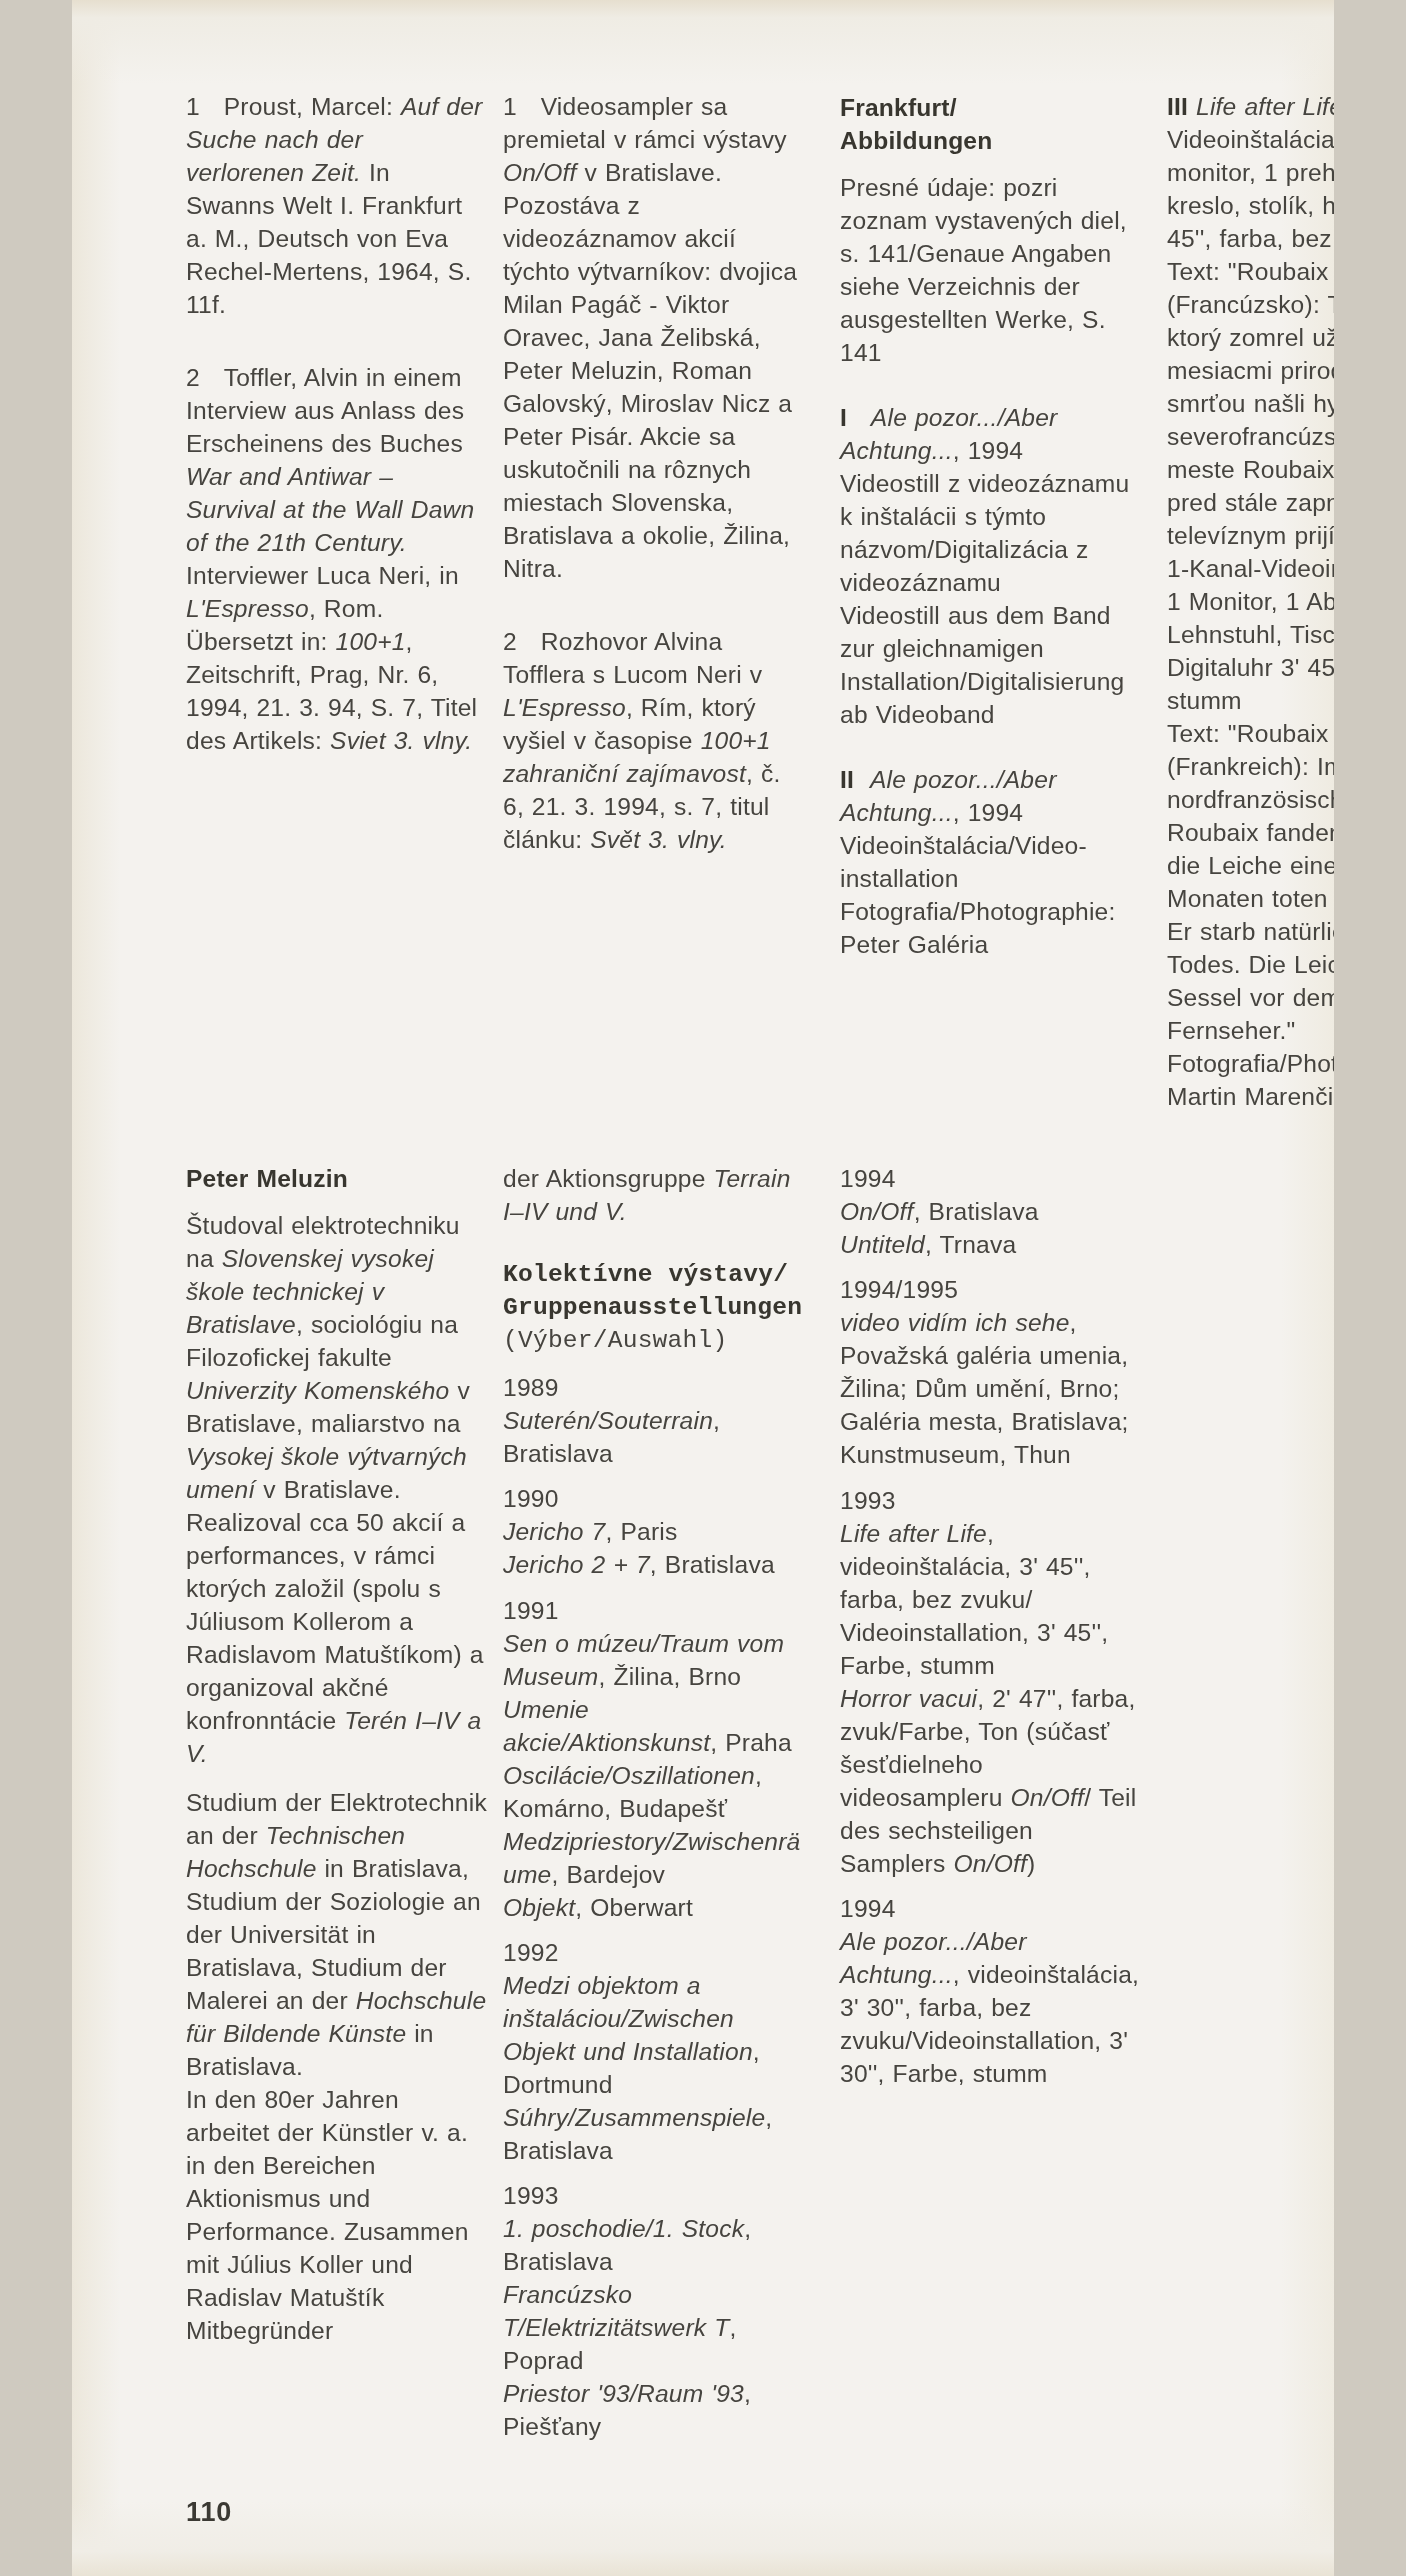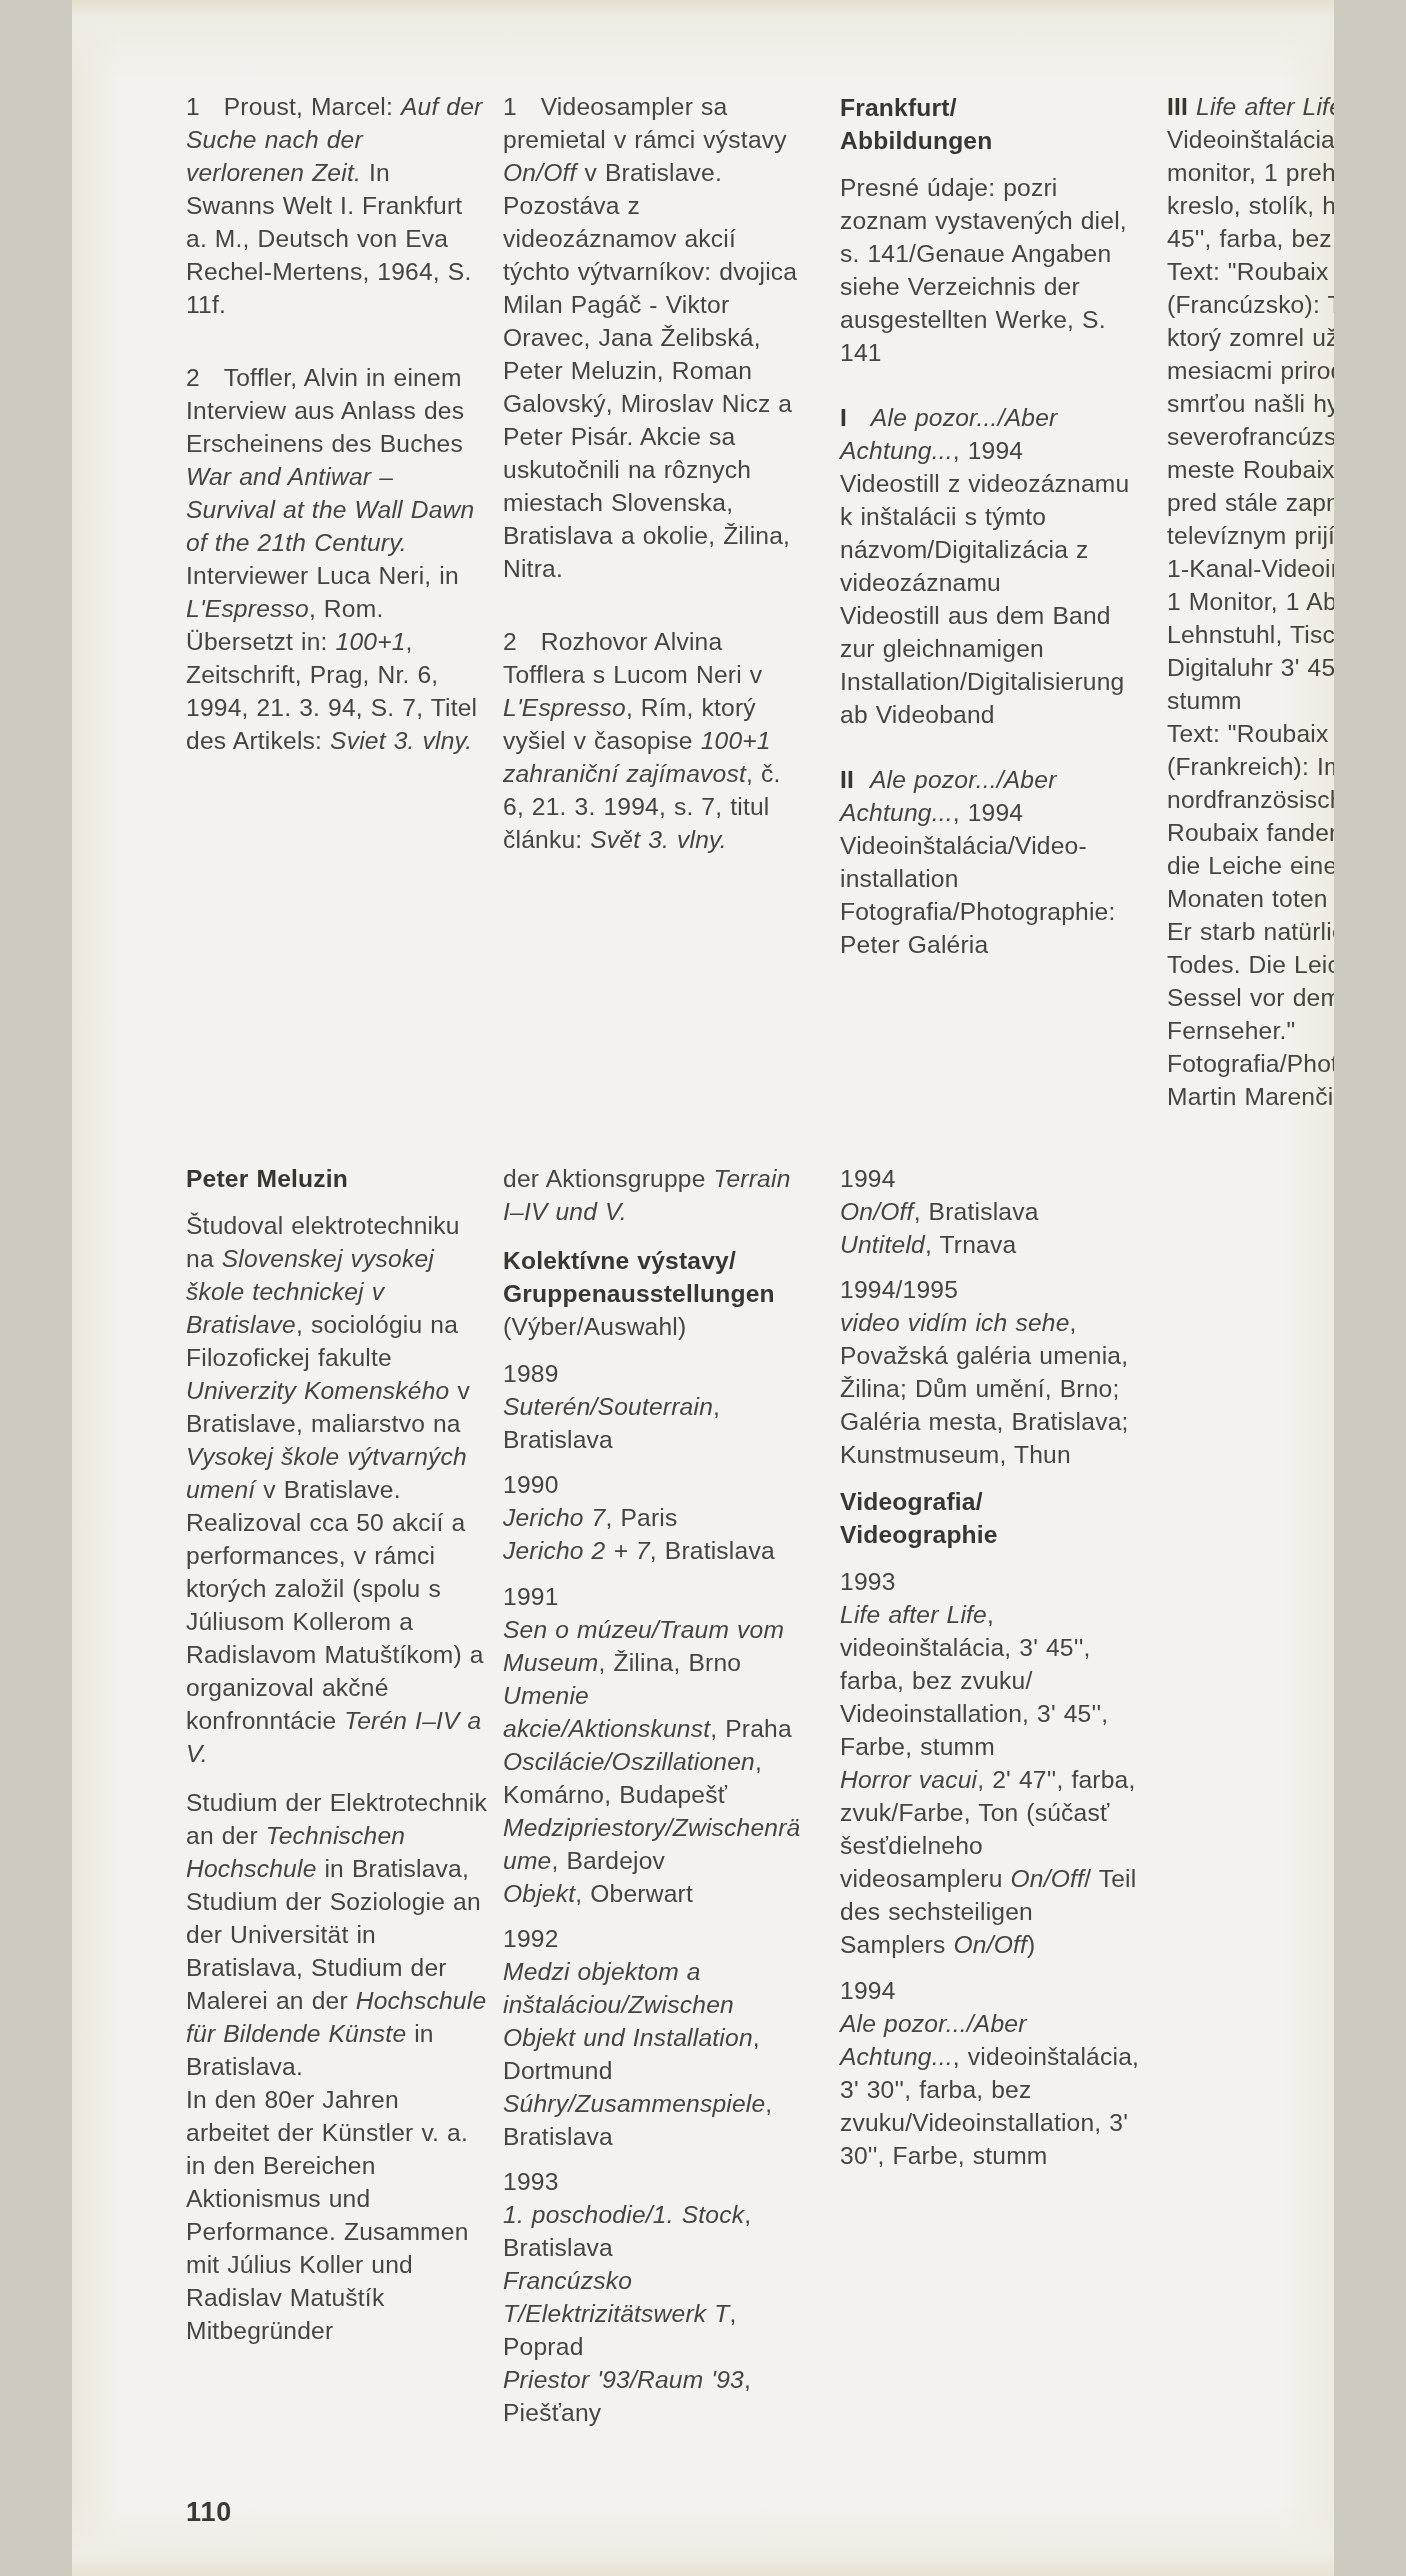--- a/index.html
+++ b/index.html
@@ -31,21 +31,21 @@
   #top3{left:768px;top:91px;width:297px}
   #top4{left:1095px;top:90px;width:292px}
   #bot1{left:114px;top:1162px;width:301px}
   #bot2{left:431px;top:1162px;width:306px}
   #bot3{left:768px;top:1162px;width:301px}
   .para{margin:0 0 12.3px 0;}
   .para.footnote{margin-bottom:40px;}
   .para.figure{margin-bottom:32px;}
   .para.bio{margin-bottom:16px;}
   .para.heading{margin-bottom:14px;}
-  .para.heading:not(:first-child){margin-top:14px;}
+  .para.heading:not(:first-child){margin-top:30px;font-family:Liberation Mono, monospace;}
   .b{font-weight:700;color:#38362f;}
   .i{font-style:italic;}
   .pageno{
     position:absolute;left:114px;top:2497px;
     font-size:27px;font-weight:700;color:#3b3933;letter-spacing:0.9px;text-align:center;
   }
 </style>
 </head>
 <body>
 
@@ -83,20 +83,19 @@
       <p class="para entry"><span>1989</span><br><span class="i">Suterén/Souterrain</span><span>, Bratislava</span></p>
       <p class="para entry"><span>1990</span><br><span class="i">Jericho 7</span><span>, Paris</span><br><span class="i">Jericho 2 + 7</span><span>, Bratislava</span></p>
       <p class="para entry"><span>1991</span><br><span class="i">Sen o múzeu/Traum vom Museum</span><span>, Žilina, Brno</span><br><span class="i">Umenie akcie/Aktionskunst</span><span>, Praha</span><br><span class="i">Oscilácie/Oszillationen</span><span>, Komárno, Budapešť</span><br><span class="i">Medzipriestory/Zwischenräume</span><span>, Bardejov</span><br><span class="i">Objekt</span><span>, Oberwart</span></p>
       <p class="para entry"><span>1992</span><br><span class="i">Medzi objektom a inštaláciou/Zwischen Objekt und Installation</span><span>, Dortmund</span><br><span class="i">Súhry/Zusammenspiele</span><span>, Bratislava</span></p>
       <p class="para entry"><span>1993</span><br><span class="i">1. poschodie/1. Stock</span><span>, Bratislava</span><br><span class="i">Francúzsko T/Elektrizitätswerk T</span><span>, Poprad</span><br><span class="i">Priestor '93/Raum '93</span><span>, Piešťany</span></p>
     </section>
 
   <section class="col" id="bot3">
       <p class="para entry"><span>1994</span><br><span class="i">On/Off</span><span>, Bratislava</span><br><span class="i">Untiteld</span><span>, Trnava</span></p>
       <p class="para entry"><span>1994/1995</span><br><span class="i">video vidím ich sehe</span><span>, Považská galéria umenia, Žilina; Dům umění, Brno; Galéria mesta, Bratislava; Kunstmuseum, Thun</span></p>
-      <p class="para heading"><span class="b">Videografia/</span><br><span class="b">Videographie</span></p>
       <p class="para entry"><span>1993</span><br><span class="i">Life after Life</span><span>, videoinštalácia, 3' 45'', farba, bez zvuku/ Videoinstallation, 3' 45'', Farbe, stumm</span><br><span class="i">Horror vacui</span><span>, 2' 47'', farba, zvuk/Farbe, Ton (súčasť šesťdielneho videosampleru </span><span class="i">On/Off</span><span>/ Teil des sechsteiligen Samplers </span><span class="i">On/Off</span><span>)</span></p>
       <p class="para entry"><span>1994</span><br><span class="i">Ale pozor.../Aber Achtung...</span><span>, videoinštalácia, 3' 30'', farba, bez zvuku/Videoinstallation, 3' 30'', Farbe, stumm</span></p>
     </section>
 
   <div class="pageno">110</div>
 </div>
 
 
 </body></html>

